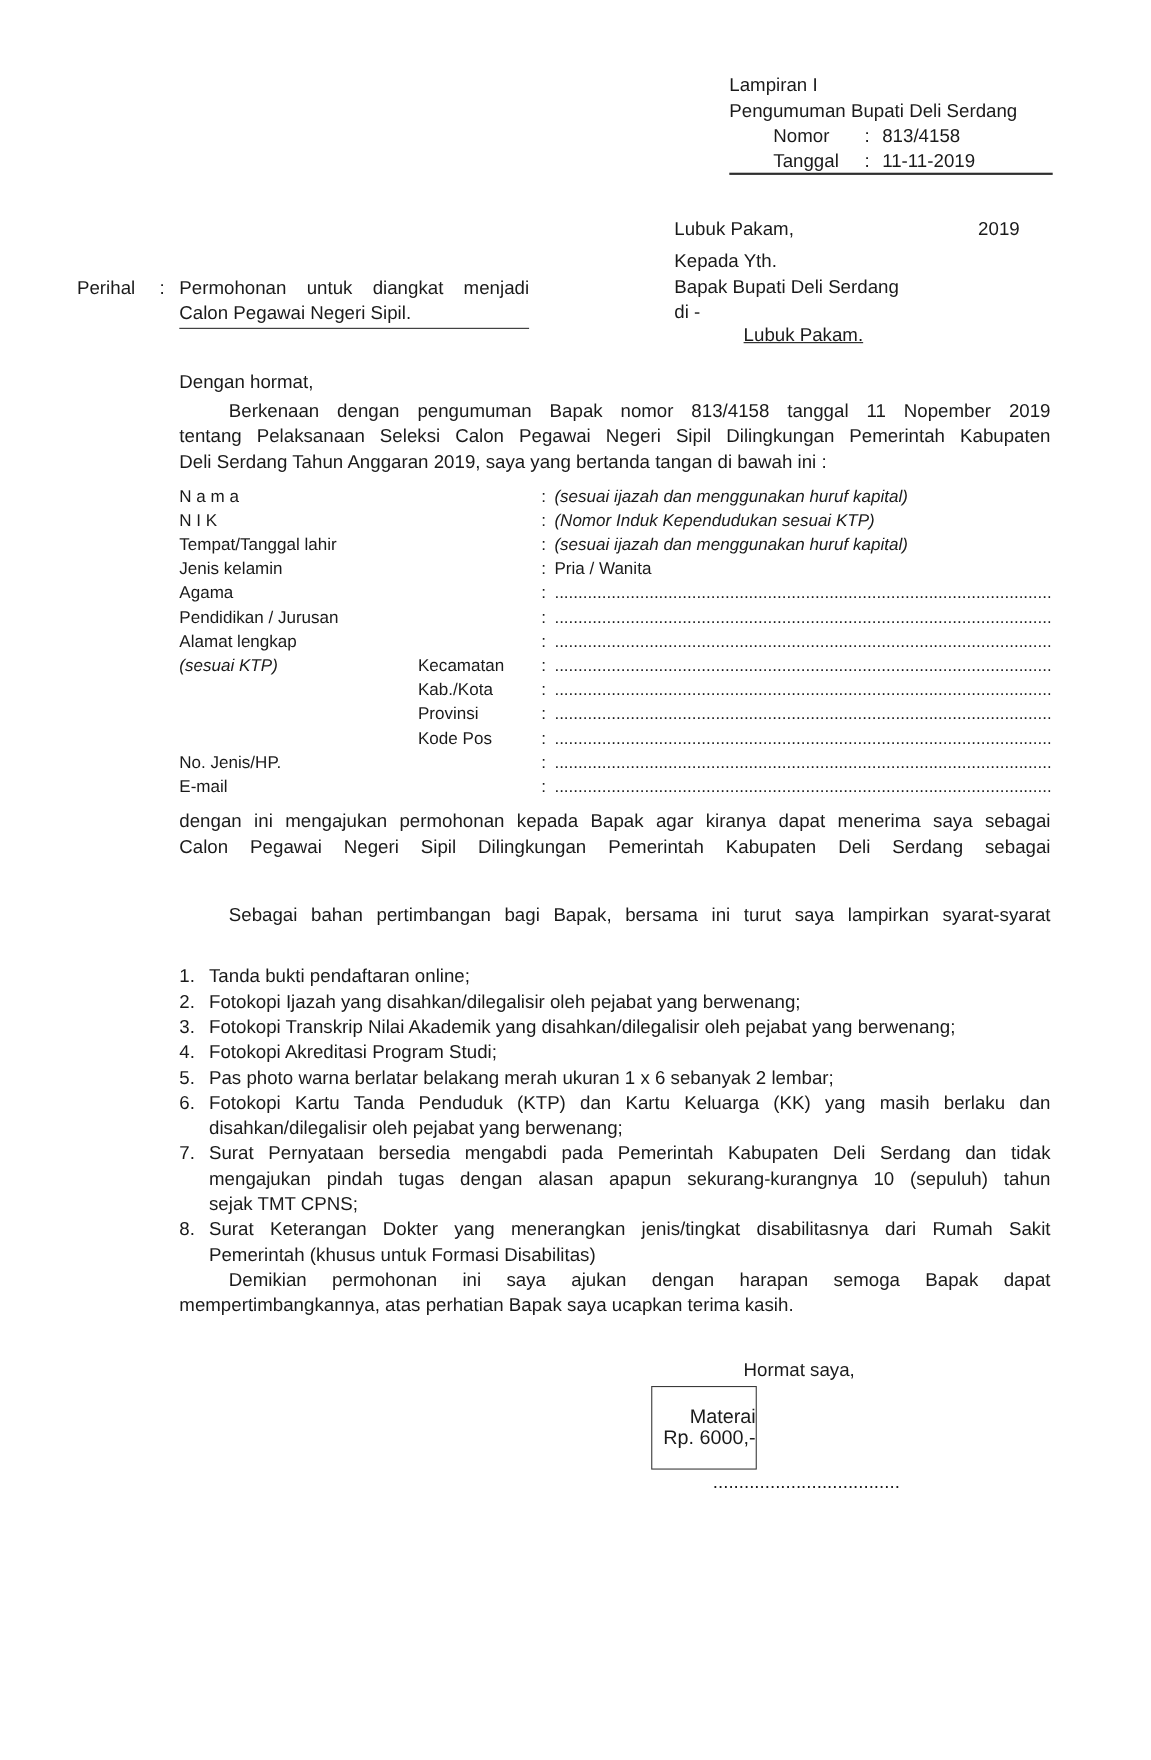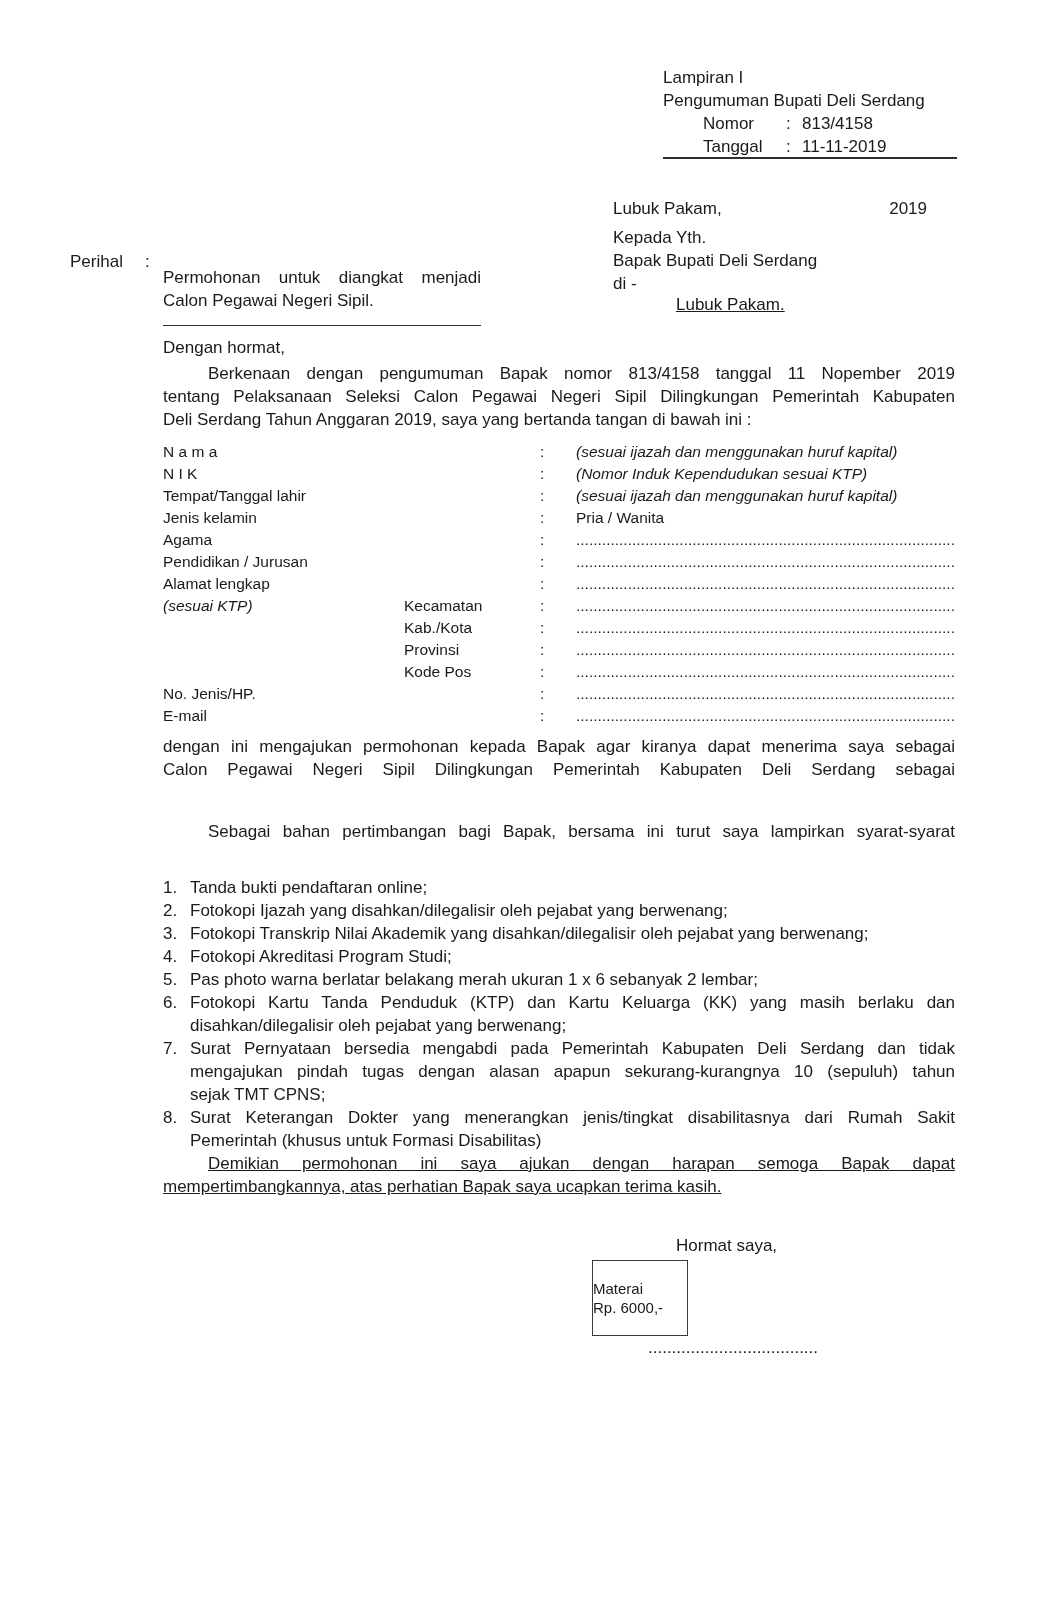--- a/index.html
+++ b/index.html
@@ -24,42 +24,42 @@
   .hdr { width: 300px; }
   .hrow { display: flex; margin-left: 40px; }
   .hlabel { width: 83px; flex: none; }
   .hcolon { width: 16px; flex: none; }
   .hdr-rule { border-top: 2px solid #2e2e2e; }
 
   
   .perihal-wrap { display: flex; }
   .perihal-label { width: 75px; flex: none; }
   .perihal-colon { width: 18px; flex: none; }
-  .perihal-body { width: 318px; border-bottom: 1.5px solid #2e2e2e; padding-bottom: 13px; margin-top: 16px; }
+  .perihal-body { width: 318px; border-bottom: 1.5px solid #2e2e2e; padding-bottom: 2px; }
 
   
   .form { font-size: 15.5px; line-height: 22px; width: 792px; }
-  .frow { display: flex; gap: 24px; }
+  .frow { display: flex; }
   .flabel { width: 217px; flex: none; }
   .fsub { width: 112px; flex: none; }
   .fcolon { width: 12px; flex: none; }
   .fval { flex: 1; white-space: nowrap; overflow: hidden; }
 
   
   .litem { display: flex; }
   .lnum { width: 27px; flex: none; }
   .lbody { flex: 1; }
 
   
   .materai-box {
     width: 96px; height: 76px;
     border: 1.5px solid #3a3a3a;
     display: flex; flex-direction: column;
-    justify-content: center; align-items: flex-start;
-    font-size: 15px; line-height: 19px;
+    justify-content: center; align-items: flex-end;
+    font-size: 18px; line-height: 19px;
     text-align: center;
   }
 </style>
 </head>
 <body>
 
 <div class="abs fs hdr" style="left:663px; top:66px;">
   <div>Lampiran I</div>
   <div>Pengumuman Bupati Deli Serdang</div>
   <div class="hrow">
@@ -265,21 +265,21 @@
   <div class="litem">
     <span class="lnum">8.</span>
     <div class="lbody">
       <div class="just">Surat Keterangan Dokter yang menerangkan jenis/tingkat disabilitasnya dari Rumah Sakit</div>
       <div>Pemerintah (khusus untuk Formasi Disabilitas)</div>
     </div>
   </div>
 
 </div>
 
-<div class="abs fs" style="left:163px; top:1152px; width:792px;text-decoration:underline;">
+<div class="abs fs" style="left:163px; top:1152px; width:792px;">
   <div class="just indent">Demikian permohonan ini saya ajukan dengan harapan semoga Bapak dapat</div>
   <div>mempertimbangkannya, atas perhatian Bapak saya ucapkan terima kasih.</div>
 </div>
 
 <div class="abs fs" style="left:676px; top:1234px;">Hormat  saya,</div>
 
 <div class="abs materai-box" style="left:592px; top:1260px;">
   <div>Materai</div>
   <div>Rp. 6000,-</div>
 </div>

